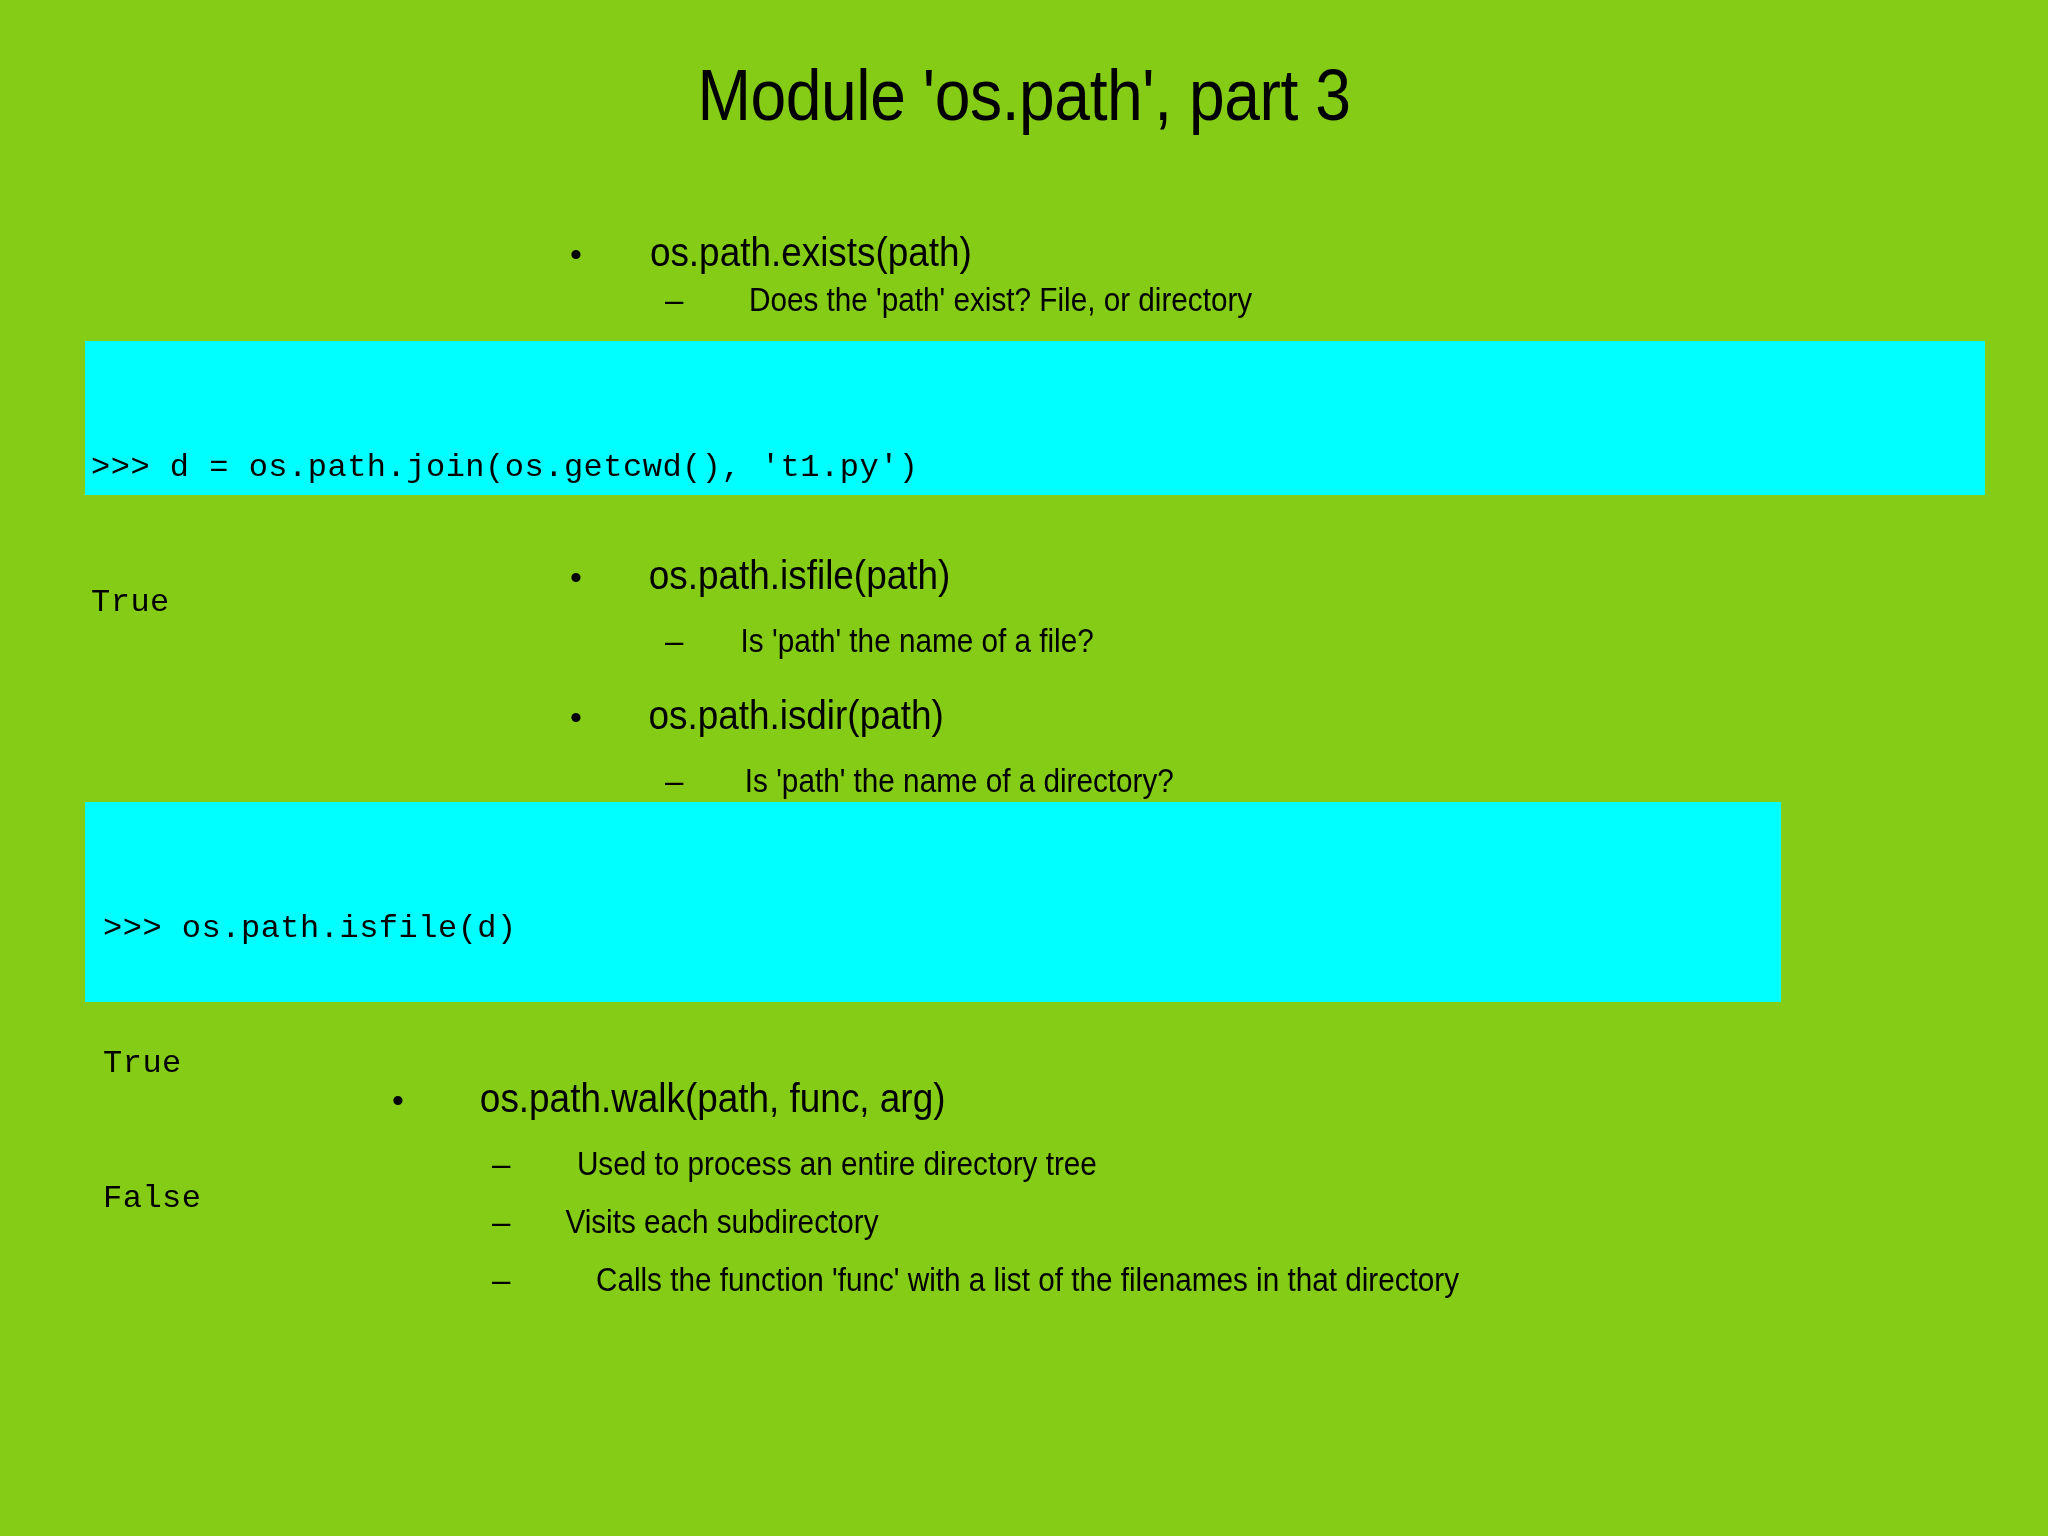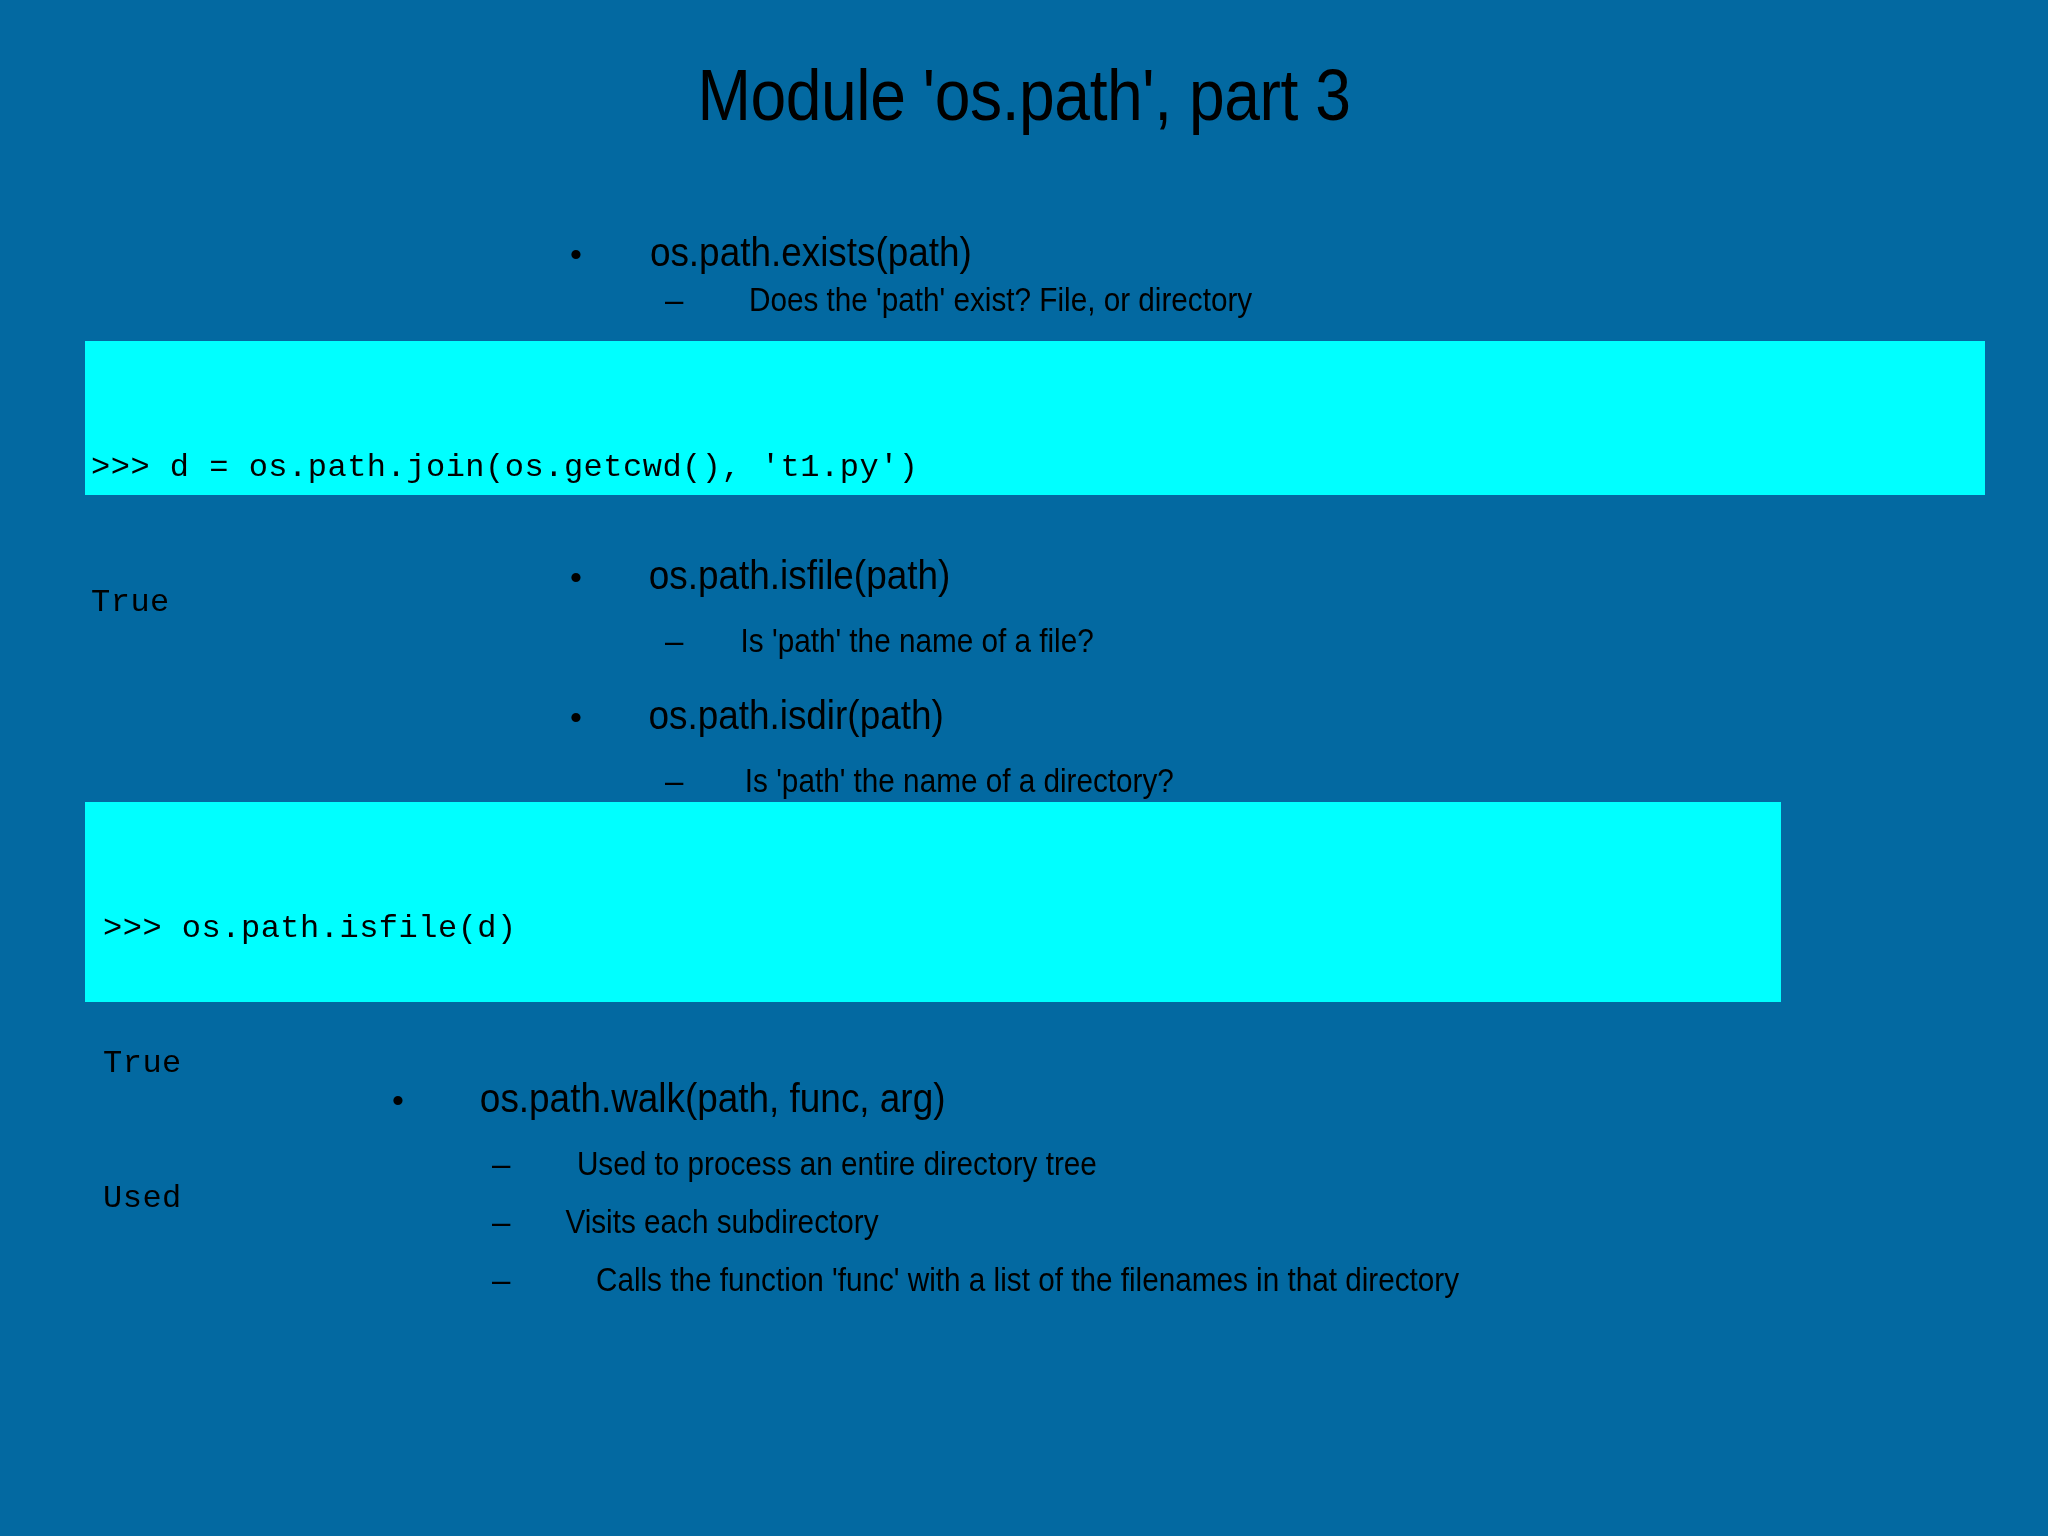--- a/index.html
+++ b/index.html
@@ -11,21 +11,21 @@
     width: 2048px;
     height: 1536px;
     position: relative;
     overflow: hidden;
     font-family: "Liberation Sans", sans-serif;
     color: #000000;
   }
   .slide {
     position: absolute;
     inset: 0;
-    background: #0369a1;
+    background: #84cc16;
   }
 
   
   .title {
     position: absolute;
     left: 0;
     top: 52px;
     width: 2048px;
     text-align: center;
     font-family: "Liberation Sans", sans-serif;
@@ -132,21 +132,21 @@
     <span class="btext">os.path.isdir(path)</span>
   </div>
   <div class="bullet lvl2" style="left:665px; top:761px;">
     <span class="marker">–</span>
     <span class="btext">Is 'path' the name of a directory?</span>
   </div>
 
   <div class="codeblock" style="left:85px; top:802px; width:1696px; height:200px;">
     <span class="codeline">&gt;&gt;&gt; os.path.isfile(d)</span>
     <span class="codeline">True</span>
-    <span class="codeline">Used</span>
+    <span class="codeline">False</span>
   </div>
 
   <div class="bullet lvl1" style="left:392px; top:1074px;">
     <span class="marker">•</span>
     <span class="btext">os.path.walk(path, func, arg)</span>
   </div>
   <div class="bullet lvl2" style="left:492px; top:1144px;">
     <span class="marker">–</span>
     <span class="btext">Used to process an entire directory tree</span>
   </div>

